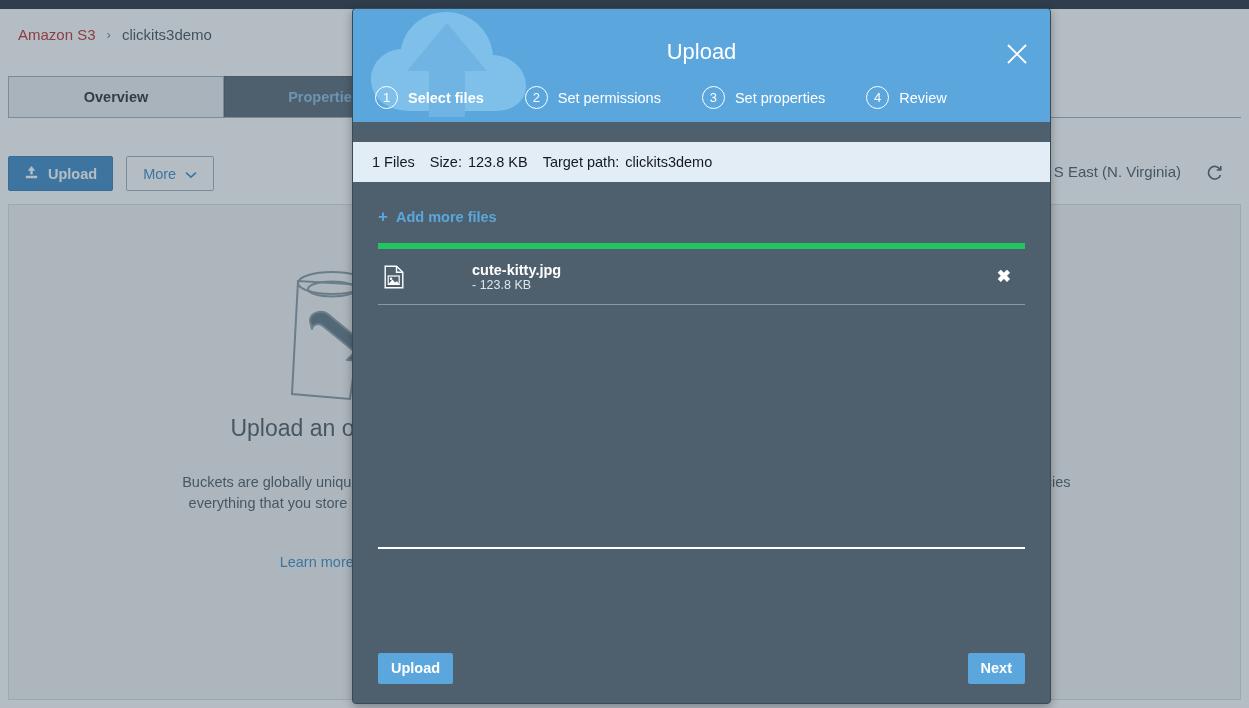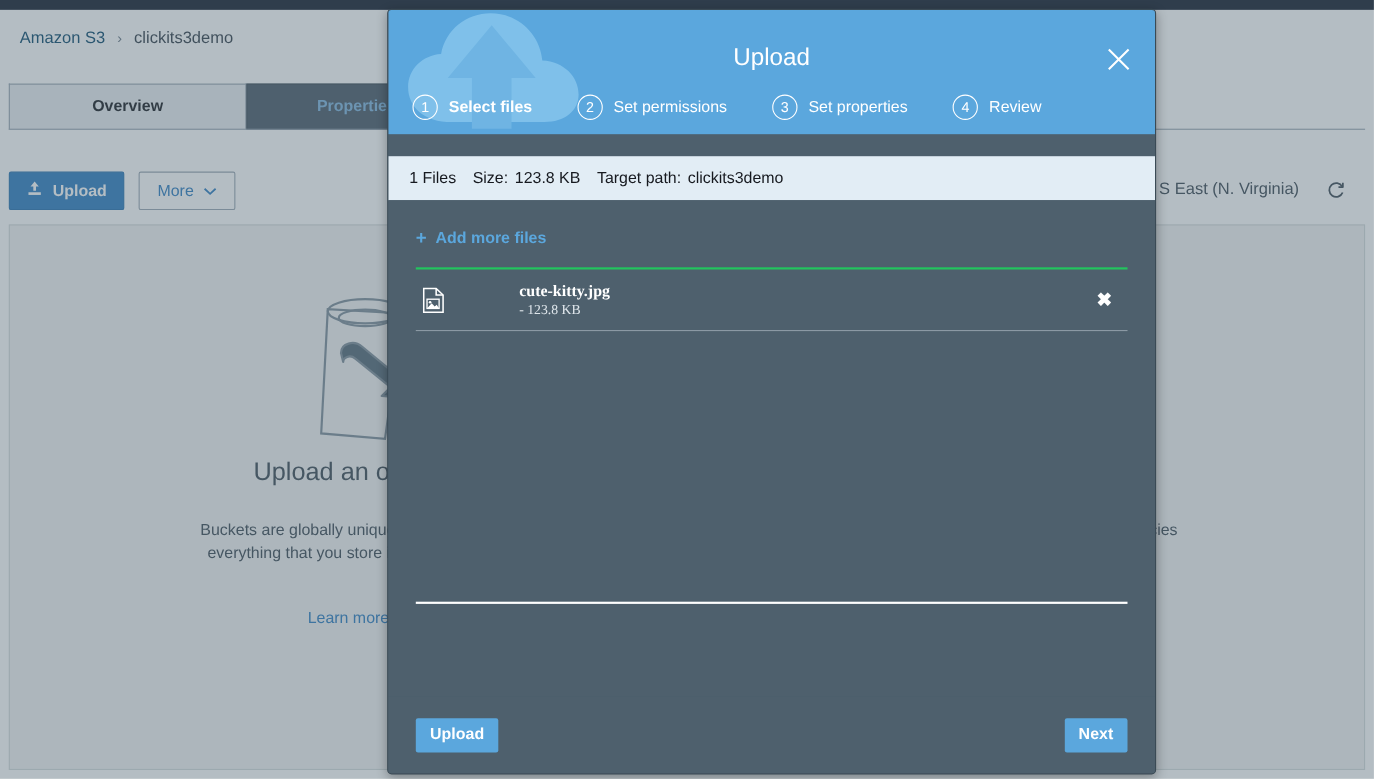--- a/index.html
+++ b/index.html
@@ -18,21 +18,21 @@
   }
   #topbar {
     position: absolute; top: 0; left: 0; width: 1249px; height: 9px;
     background: #2f3d4c;
   }
   #breadcrumb {
     position: absolute; top: 26px; left: 18px;
     font-size: 15px; color: #3c4954;
     display: flex; align-items: center; gap: 11px;
   }
-  #breadcrumb .crumb-link { color: #0c4a6e; }
+  #breadcrumb .crumb-link { color: #b91c1c; }
   #breadcrumb .crumb-sep { color: #6b7a87; font-size: 13px; }
   #breadcrumb .crumb-current { color: #333f4a; }
 
   
   #tabs {
     position: absolute; top: 76px; left: 8px;
     display: flex; align-items: flex-end;
     height: 42px;
   }
   .tab {
@@ -184,21 +184,21 @@
     display: flex; flex-direction: column;
   }
   #add-more-files {
     margin-top: 26px; margin-bottom: 18px;
     display: flex; align-items: center; gap: 8px;
     color: #5ba7dd; font-size: 14.5px; font-weight: bold;
     cursor: pointer; align-self: flex-start;
   }
   #add-more-files .plus { font-size: 17px; line-height: 1; }
 
-  #file-list { border-top: 2px solid #22c55e; font-family: Liberation Serif, serif; }
+  #file-list { border-top: 6px solid #22c55e; }
   .file-row {
     display: flex; align-items: center;
     height: 56px;
     border-bottom: 1px solid #8b99a4;
     padding: 0 8px 0 6px;
   }
   .file-icon { width: 20px; height: 24px; flex: 0 0 20px; }
   .file-meta { margin-left: 68px; flex: 1 1 auto; }
   .file-name { font-size: 14.5px; font-weight: bold; color: #ffffff; }
   .file-size { font-size: 12.5px; color: #dfe6eb; margin-top: 0; }

